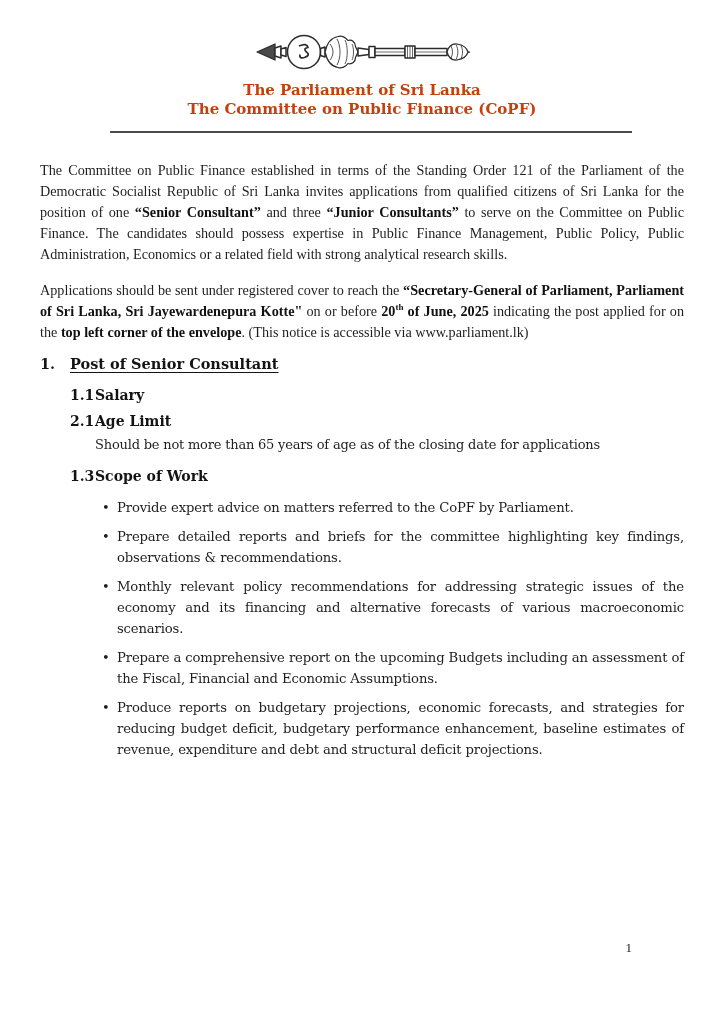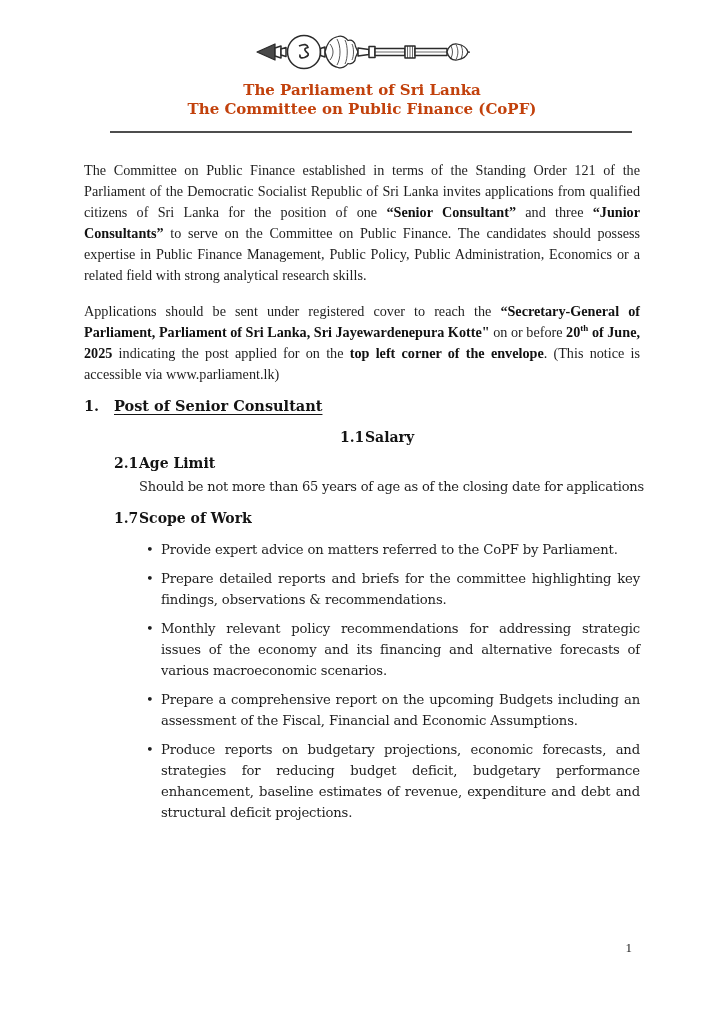--- a/index.html
+++ b/index.html
@@ -24,21 +24,21 @@
     line-height: 19px;
     color: #c2410c;
   }
   .rule {
     margin: 12px 0 0 110px;
     width: 522px; height: 2px;
     background: #4d4d4d;
   }
 
   
-  .content { padding: 0 84px; }
+  .content { padding: 0 40px; }
   .para {
     margin-top: 27px;
     font-size: 14.2px;
     line-height: 21px;
     text-align: justify;
     color: #1e1e1e;
   }
   .para.second { margin-top: 15px; }
   .para b { color: #111; }
   sup { font-size: 9px; vertical-align: super; line-height: 0; }
@@ -58,21 +58,21 @@
   .sub-heading {
     margin-left: 30px;
     display: flex;
     font-family: "DejaVu Serif", serif;
     font-weight: bold;
     font-size: 14px;
     line-height: 19px;
     color: #141414;
   }
   .sub-heading .sub-num { width: 25px; flex: 0 0 25px; }
-  .mt13 { margin-top: 13px; justify-content: center; }
+  .mt13 { margin-top: 13px; }
   .mt7  { margin-top: 7px; }
   .mt12 { margin-top: 12px; }
 
   .sub-body {
     margin: 3px 0 0 55px;
     font-family: "DejaVu Serif", serif;
     font-size: 13px;
     letter-spacing: -0.2px;
     line-height: 21px;
     white-space: nowrap;
@@ -169,21 +169,21 @@
       <span>Salary</span>
     </div>
 
     <div class="sub-heading mt7">
       <span class="sub-num">2.1</span>
       <span>Age Limit</span>
     </div>
     <div class="sub-body">Should be not more than 65 years of age as of the closing date for applications</div>
 
     <div class="sub-heading mt12">
-      <span class="sub-num">1.7</span>
+      <span class="sub-num">1.3</span>
       <span>Scope of Work</span>
     </div>
     <ul class="bullets scope">
       <li>Provide expert advice on matters referred to the CoPF by Parliament.</li>
       <li>Prepare detailed reports and briefs for the committee highlighting key findings, observations &amp; recommendations.</li>
       <li>Monthly relevant policy recommendations for addressing strategic issues of the economy and its financing and alternative forecasts of various macroeconomic scenarios.</li>
       <li>Prepare a comprehensive report on the upcoming Budgets including an assessment of the Fiscal, Financial and Economic Assumptions.</li>
       <li>Produce reports on budgetary projections, economic forecasts, and strategies for reducing budget deficit, budgetary performance enhancement, baseline estimates of revenue, expenditure and debt and structural deficit projections.</li>
     </ul>
 

